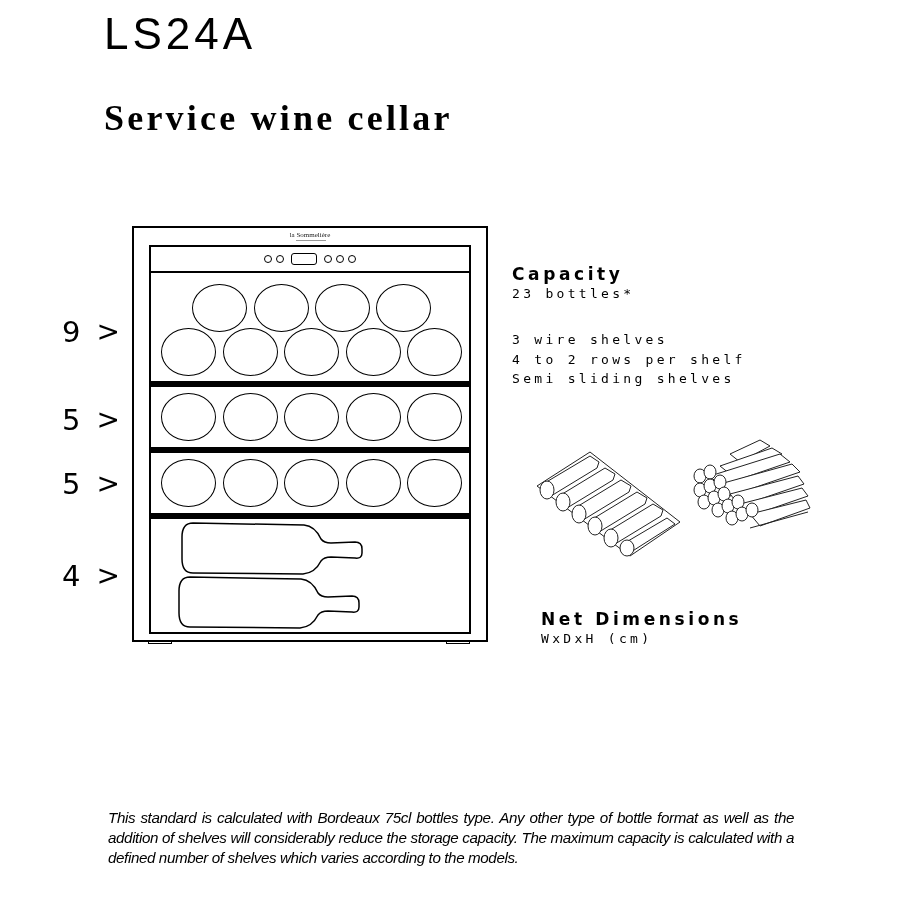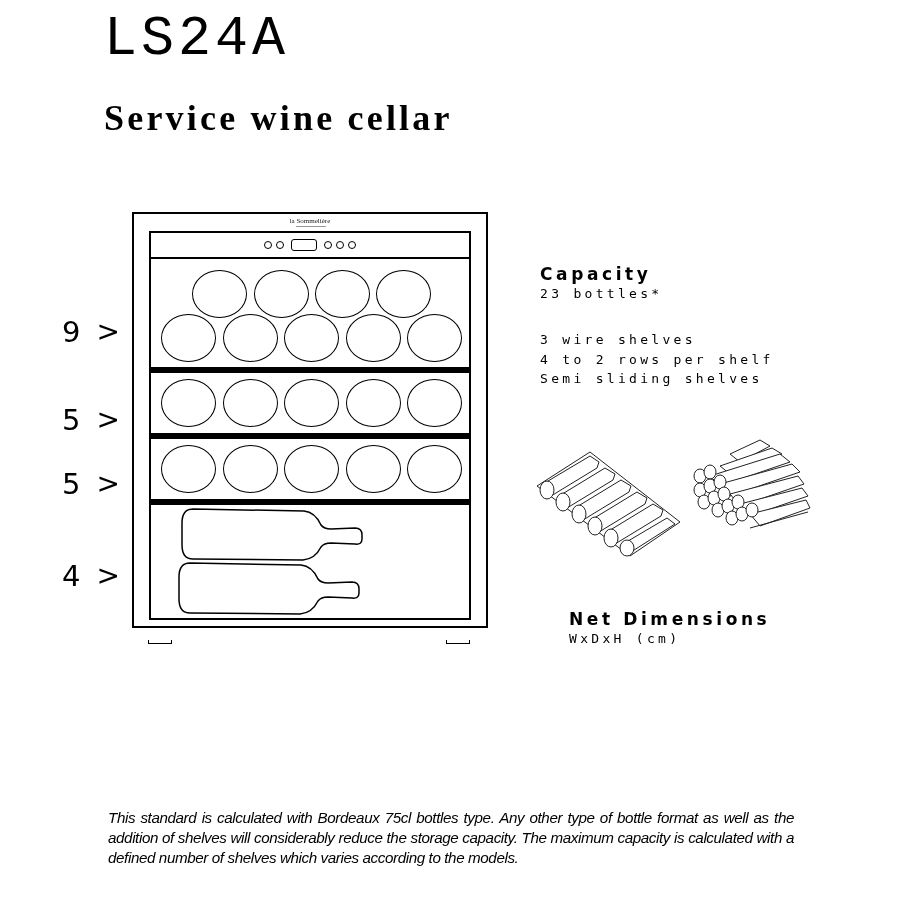--- a/index.html
+++ b/index.html
@@ -1,32 +1,32 @@
 <!DOCTYPE html>
 <html><head>
   <meta charset="utf-8">
   <style>
     * { box-sizing: border-box; margin: 0; padding: 0; }
     html, body { width: 902px; height: 902px; background: #ffffff; overflow: hidden; }
     body { position: relative; color: #000; font-family: "Liberation Sans", sans-serif; }
 
     .model-title {
       position: absolute; left: 104px; top: 12px;
-      font-family: Liberation Mono, monospace;
-      font-size: 55px; letter-spacing: 4px; line-height: 1;
+      font-family: Liberation Sans, sans-serif;
+      font-size: 44px; letter-spacing: 4px; line-height: 1;
     }
     .model-subtitle {
       position: absolute; left: 104px; top: 100px;
       font-family: "Liberation Serif", "DejaVu Serif", serif;
       font-size: 36px; letter-spacing: 3.2px; font-weight: bold; line-height: 1;
     }
 
     
     .cabinet {
-      position: absolute; left: 132px; top: 212px; width: 356px; height: 416px;
+      position: absolute; left: 132px; top: 226px; width: 356px; height: 416px;
       border: 2px solid #000;
     }
     .logo {
       position: absolute; left: 0; right: 0; top: 3px; text-align: center;
       font-family: "Liberation Serif", serif; font-size: 7px; color: #222;
     }
     .logo-underline {
       position: absolute; left: 162px; width: 30px; top: 12px; height: 1px; background: #999;
     }
     .door {
@@ -56,21 +56,21 @@
     .feet { position: absolute; top: 640px; height: 4px; width: 24px; border: 1.5px solid #000; border-top: none; }
 
     
     .row-label {
       position: absolute; left: 62px; font-size: 29px; line-height: 1;
       font-family: "DejaVu Sans", sans-serif; display: flex; gap: 16px;
     }
     .row-label .arrow { font-size: 28px; }
 
     
-    .spec-block { position: absolute; left: 540px; }
+    .spec-block { position: absolute; left: 512px; }
     .spec-heading {
       font-family: "DejaVu Sans", sans-serif; font-weight: bold;
       font-size: 17px; letter-spacing: 3.6px; line-height: 1.2;
     }
     .spec-line {
       font-family: "DejaVu Sans Mono", monospace;
       font-size: 13px; letter-spacing: 3.3px; line-height: 19.5px;
     }
 
     .shelf-illustration { position: absolute; }

